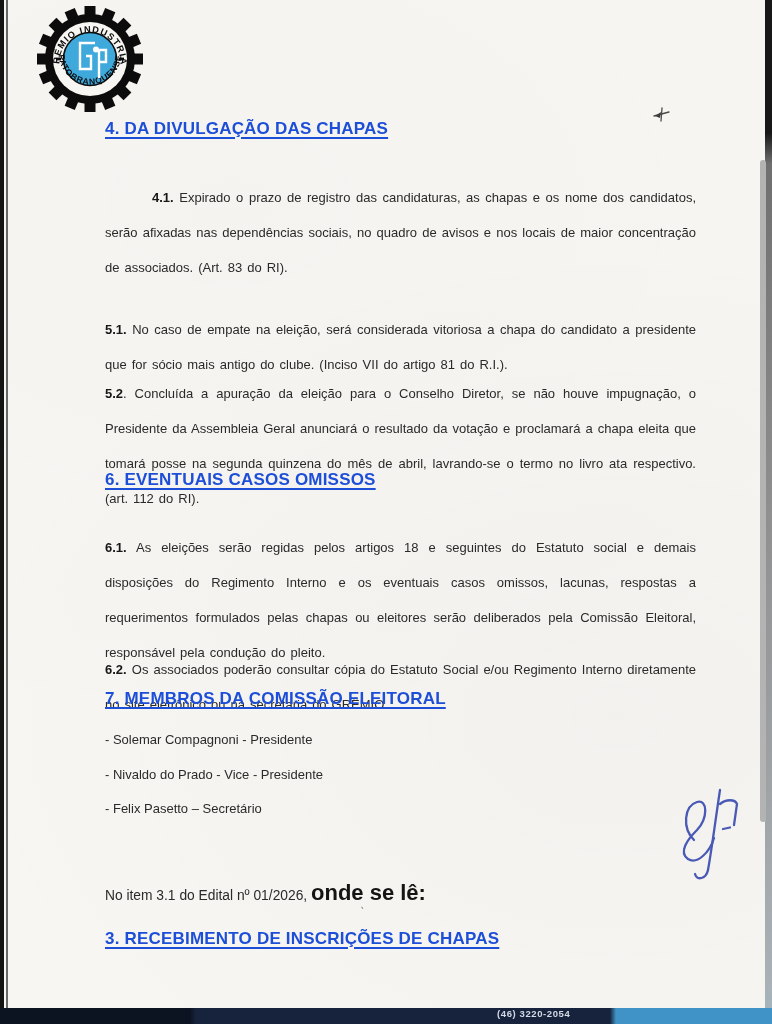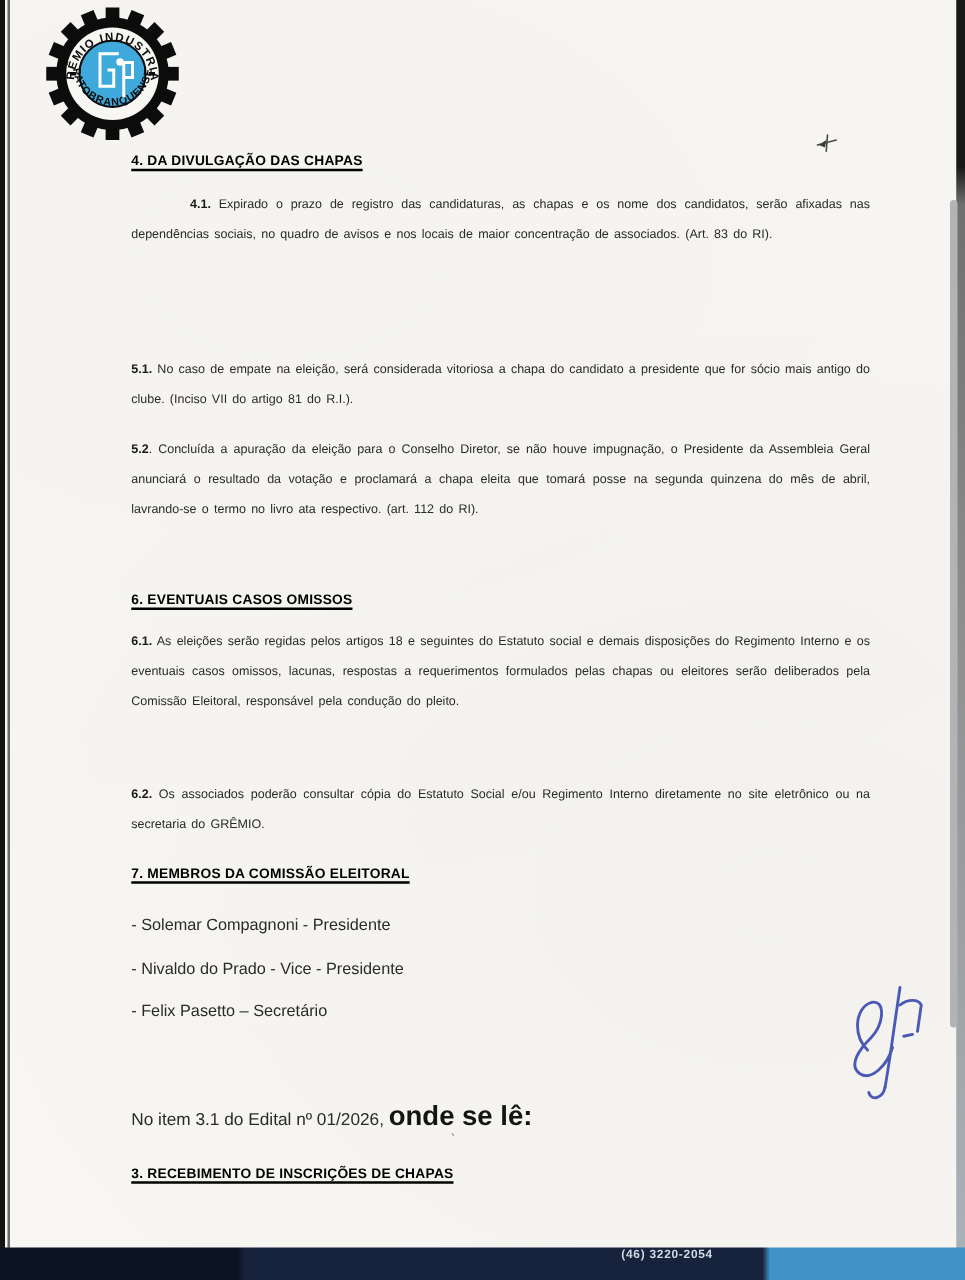--- a/index.html
+++ b/index.html
@@ -14,37 +14,37 @@
   }
   .edge-left-black{position:absolute;left:0;top:0;width:4px;height:1013px;background:#141414;}
   .edge-left-line{position:absolute;left:6px;top:0;width:2px;height:1013px;background:#3a3a3a;opacity:.75;}
   .edge-right{position:absolute;right:0;top:0;width:7px;height:1024px;
     background:linear-gradient(180deg,#181818 0%,#181818 13%,#6f6f6f 16%,#8f8f8f 50%,#a9b1b6 96%,#9fb4c0 100%);}
   .scroll-thumb{position:absolute;left:760px;top:160px;width:6px;height:662px;border-radius:3px;background:#b3b3b3;}
   .logo{position:absolute;left:26px;top:3px;width:128px;height:112px;}
   .doc{position:absolute;left:105px;top:0;width:591px;height:1024px;}
   .doc > *{position:absolute;left:0;right:0;margin:0;}
   .hd{
-    font-size:11px;font-weight:bold;color:#000000;letter-spacing:.2px;
+    font-size:17px;font-weight:bold;color:#1d4ed8;letter-spacing:.2px;
     text-decoration:underline;text-decoration-thickness:2px;text-underline-offset:3px;
     line-height:20px;
   }
   .para{
-    font-size:10px;line-height:24px;text-align:justify;word-spacing:1.4px;color:#2a2a2a;
+    font-size:13px;line-height:35px;text-align:justify;word-spacing:1.4px;color:#2a2a2a;margin-top:28px;
   }
   .para .num{font-weight:bold;color:#161616;}
   .para.indent{text-indent:47px;}
   .member{font-size:13px;line-height:20px;color:#2a2a2a;}
   .errata-title{font-size:15px;font-weight:bold;color:#151515;letter-spacing:.3px;line-height:20px;}
   .intro{font-size:13.8px;line-height:24px;color:#2a2a2a;}
   .intro .intro-bold{font-size:22px;font-weight:bold;color:#141414;}
   .signature{position:absolute;left:664px;top:778px;width:90px;height:110px;}
   .pen-mark{position:absolute;left:652px;top:106px;width:20px;height:18px;}
   .tiny-tick{position:absolute;left:360px;top:905px;width:6px;height:10px;color:#777;font-size:12px;transform:rotate(12deg);}
-  .footer-bar{position:absolute;left:0;bottom:0;width:772px;height:26px;overflow:hidden;
+  .footer-bar{position:absolute;left:0;bottom:0;width:772px;height:16px;overflow:hidden;
     background:linear-gradient(90deg,#0c1422 0px,#0c1422 190px,#17233d 196px,#17233d 610px,#3f93c6 616px,#3f93c6 772px);}
   .footer-phone{position:absolute;left:497px;top:0;height:11px;line-height:11px;
     font-size:9.5px;font-weight:bold;letter-spacing:.6px;color:#d3dae6;}
 </style>
 </head>
 <body>
 
 <div class="edge-left-black"></div>
 <div class="edge-left-line"></div>
 <div class="edge-right"></div>

